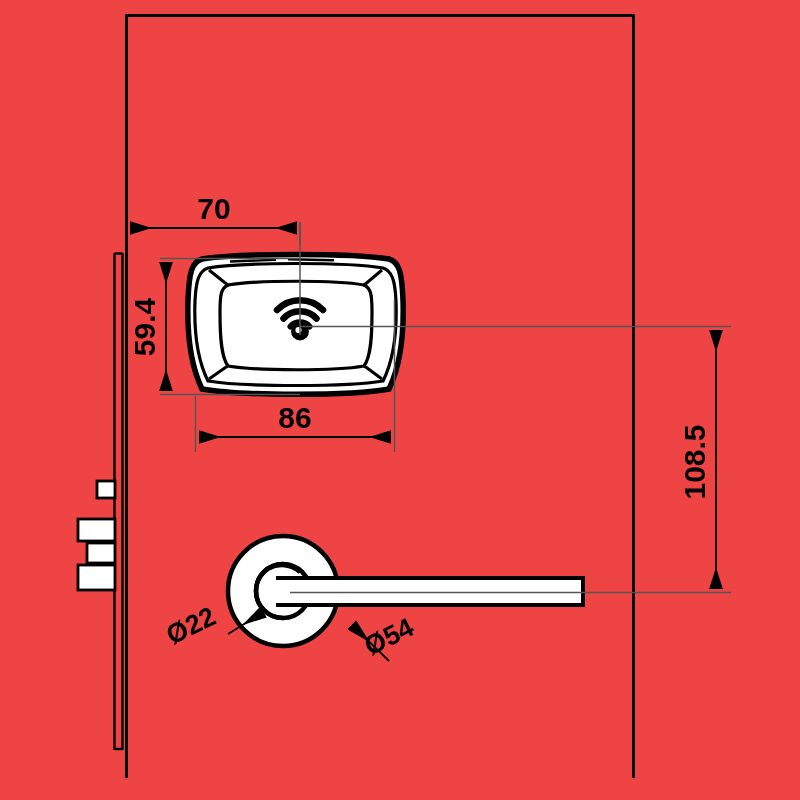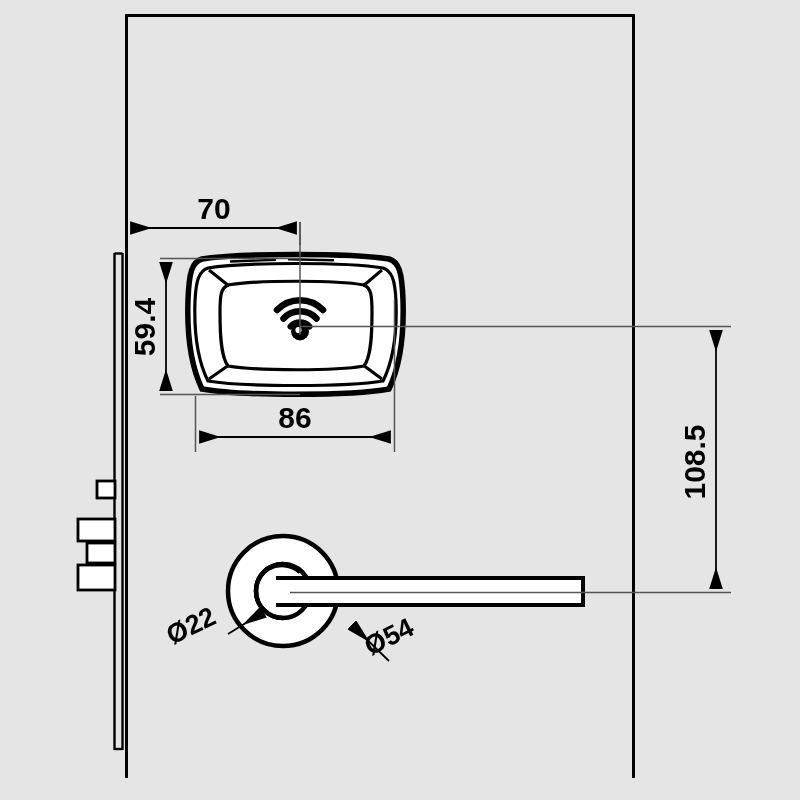--- a/index.html
+++ b/index.html
@@ -11,21 +11,21 @@
   body {
     width: 800px;
     height: 800px;
     font-family: "Liberation Sans", sans-serif;
     overflow: hidden;
   }
   #drawing-root {
     position: relative;
     width: 800px;
     height: 800px;
-    background: #e5e5e5;
+    background: #ef4444;
   }
   svg#cad {
     display: block;
     width: 800px;
     height: 800px;
   }
   .dim-text {
     font-family: "Liberation Sans", sans-serif;
     font-weight: bold;
     font-size: 30px;

